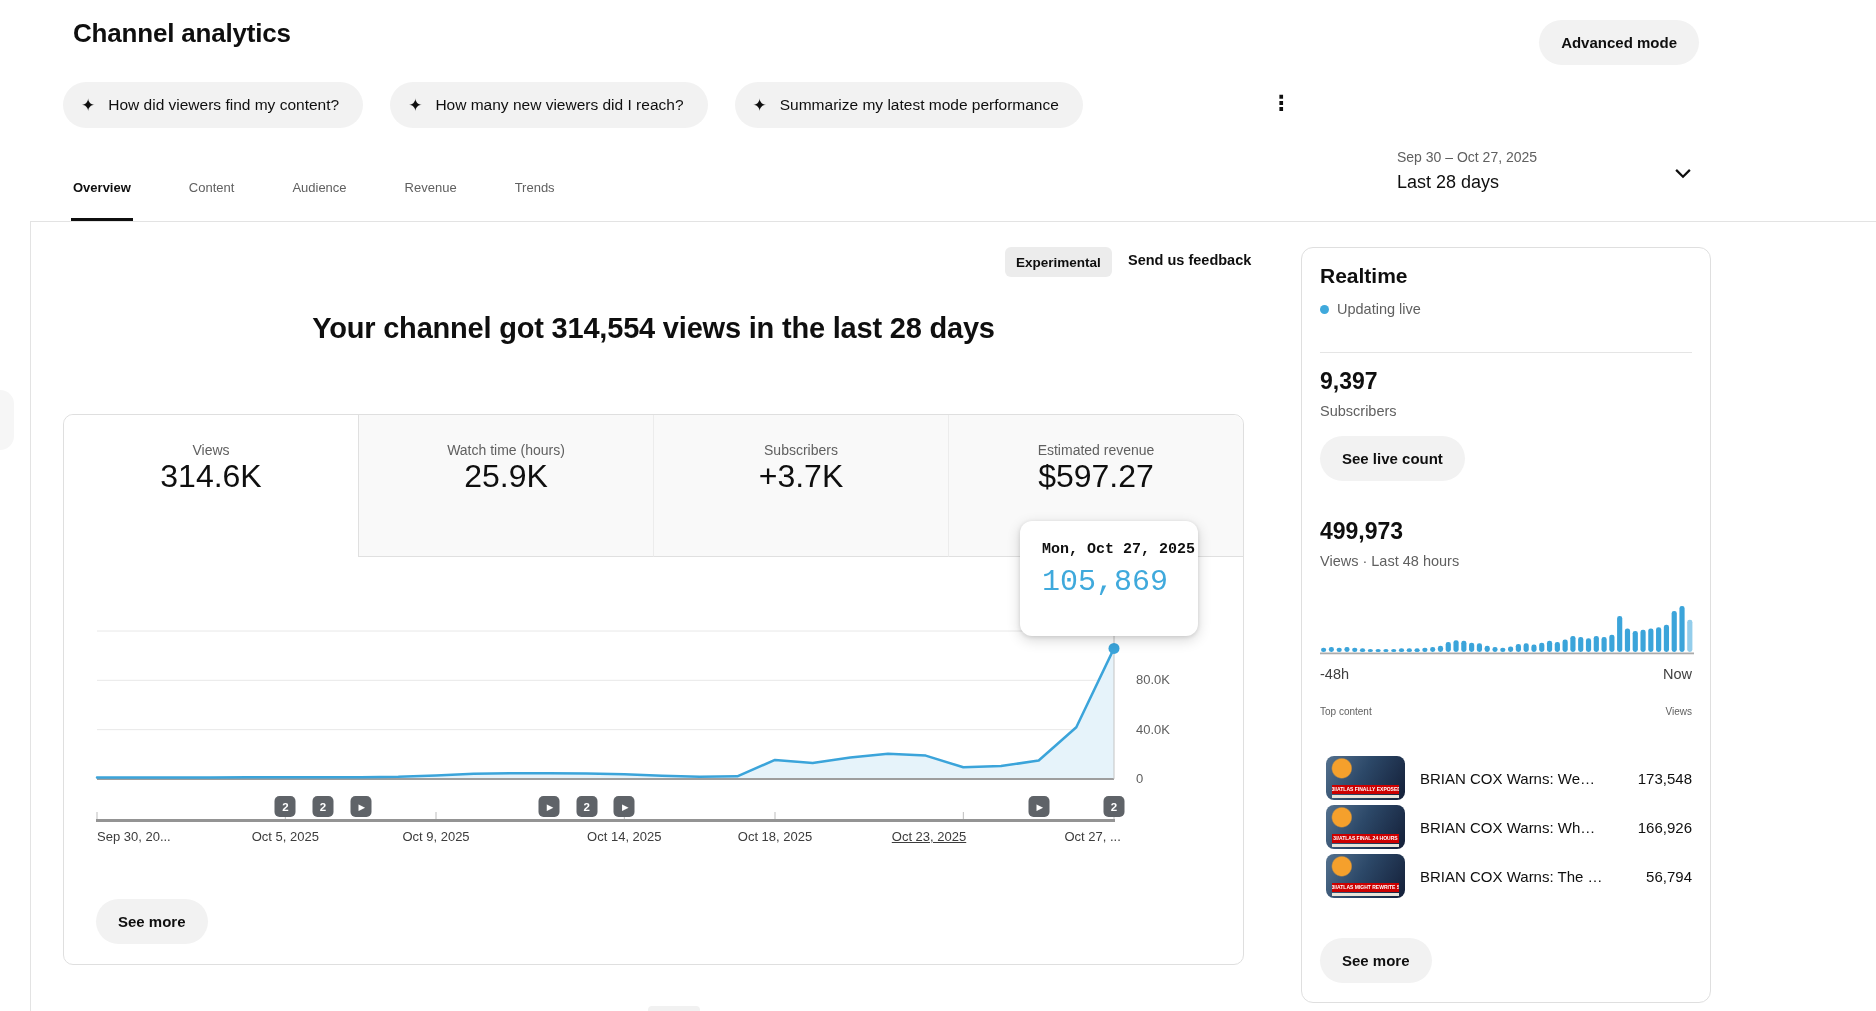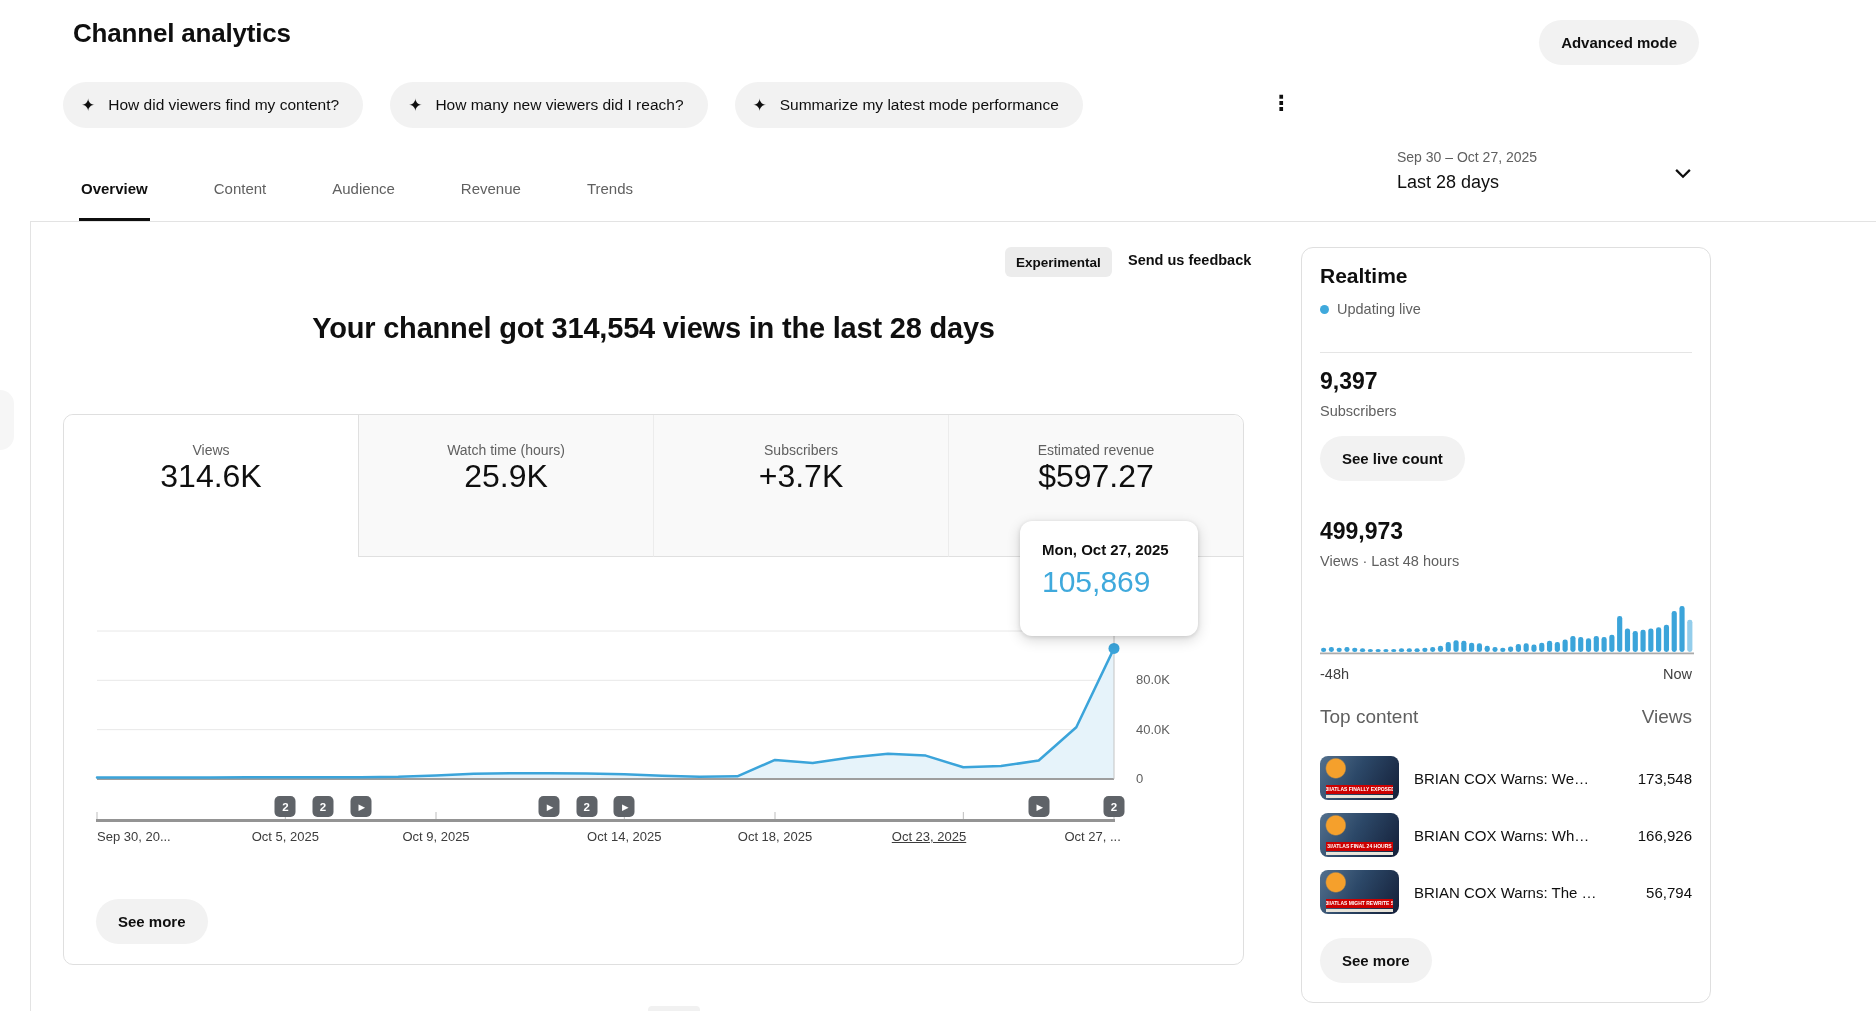--- a/index.html
+++ b/index.html
@@ -16,21 +16,21 @@
 
   .chips { position:absolute; left:63px; top:82px; display:flex; gap:27px; }
   .chip { display:flex; align-items:center; gap:13px; height:46px; padding:0 24px 0 18px;
     border-radius:23px; background:#f2f2f2; font-size:15.5px; font-weight:500; cursor:pointer; white-space:nowrap; }
   .chip .spark { font-size:17px; line-height:1; }
   .kebab { position:absolute; left:1266px; top:85px; width:30px; height:36px; display:flex;
     align-items:center; justify-content:center; font-size:21px; font-weight:700; cursor:pointer; letter-spacing:0; }
 
   
   .tabs { position:absolute; left:73px; top:174px; height:47px; display:flex; gap:58px; }
-  .tab { font-size:15px; font-weight:500; color:#606060; padding-top:6px; position:relative; cursor:pointer;margin-left:8px; }
+  .tab { font-size:13px; font-weight:500; color:#606060; padding-top:6px; position:relative; cursor:pointer; }
   .tab.active { color:#0f0f0f; font-weight:700; }
   .tab.active::after { content:""; position:absolute; left:-2px; right:-2px; bottom:0; height:3px; background:#0f0f0f; }
 
   .date-range { position:absolute; left:1397px; top:149px; cursor:pointer; }
   .date-range .range { font-size:14px; color:#606060; }
   .date-range .preset { font-size:18px; color:#0f0f0f; margin-top:7px; }
   .chevron { position:absolute; left:1668px; top:158px; width:30px; height:30px; cursor:pointer; }
 
   .h-divider { position:absolute; left:30px; right:0; top:221px; height:1px; background:#e3e3e3; }
   .v-divider { position:absolute; left:30px; top:221px; bottom:0; width:1px; background:#e3e3e3; }
@@ -61,21 +61,21 @@
   .chart-region svg { position:absolute; left:0; top:0; }
   .y-labels div { position:absolute; left:1072px; font-size:13px; color:#606060; white-space:nowrap; }
   .x-labels div { position:absolute; top:272px; font-size:13px; color:#3c3c3c; white-space:nowrap; }
   .markers div { position:absolute; top:239px; width:21px; height:21px; border-radius:5px; background:#5f6368;
     color:#fff; font-size:11.5px; font-weight:700; display:flex; align-items:center; justify-content:center;
     transform:translateX(-50%); cursor:pointer; }
   .markers div.play { font-size:8.5px; padding-left:2px; }
 
   .tooltip { position:absolute; left:956px; top:106px; width:178px; height:115px; background:#fff;
     border-radius:12px; box-shadow:0 1px 4px rgba(0,0,0,.12), 0 4px 14px rgba(0,0,0,.16);
-    padding:20px 0 16px 22px; z-index:6; }
+    padding:20px 0 16px 22px; z-index:6;font-family:Liberation Mono, monospace; }
   .tooltip .t-date { font-size:15px; font-weight:700; }
   .tooltip .t-value { font-size:30px; margin-top:7px; }
 
   .see-more-main { position:absolute; left:32px; top:484px; }
 
   
   .rt-card { position:absolute; left:1301px; top:247px; width:410px; height:756px;
     border:1px solid #dfdfdf; border-radius:12px; background:#fff; }
   .rt-card > * { position:absolute; }
   .rt-title { left:18px; top:16px; font-size:21px; font-weight:700; }
@@ -86,22 +86,22 @@
   .rt-num { font-size:23px; font-weight:700; }
   .rt-sub-num { left:18px; top:120px; }
   .rt-sub-label { left:18px; top:155px; font-size:14.5px; color:#606060; }
   .rt-live-btn { left:18px; top:188px; }
   .rt-views-num { left:18px; top:270px; }
   .rt-views-label { left:18px; top:305px; font-size:14.5px; color:#606060; }
   .rt-bars { left:18px; top:338px; }
   .rt-axis-labels { left:18px; right:18px; top:418px; display:flex; justify-content:space-between;
     font-size:14.5px; color:#404040; }
   .rt-top-header { left:18px; right:18px; top:458px; display:flex; justify-content:space-between;
-    font-size:19px; color:#606060; }
-  .rt-rows { left:18px; right:18px; top:508px; display:flex; flex-direction:column; gap:13px; }
+    font-size:10px; color:#606060; }
+  .rt-rows { left:24px; right:18px; top:508px; display:flex; flex-direction:column; gap:5px; }
   .rt-row { display:flex; align-items:center; height:44px; cursor:pointer; }
   .thumb { width:79px; height:44px; border-radius:8px; position:relative; overflow:hidden; flex:none;
     background: radial-gradient(circle at 20% 28%, #f5a02c 0 13%, rgba(245,160,44,0) 15%),
                 linear-gradient(120deg,#54718e 0%,#2c4868 45%,#141f38 100%); }
   .thumb .banner { position:absolute; left:7%; right:7%; bottom:6px; height:9px; background:#cc0000;
     color:#fff; font-size:5px; line-height:9px; font-weight:700; text-align:center; white-space:nowrap; overflow:hidden; }
   .thumb .strip { position:absolute; left:7%; right:7%; bottom:2px; height:3px; background:#e8e4da; }
   .rt-row .r-title { flex:1; margin-left:15px; font-size:15px; white-space:nowrap; overflow:hidden; }
   .rt-row .r-views { font-size:15px; text-align:right; }
   .rt-see-more { left:18px; top:690px; }

